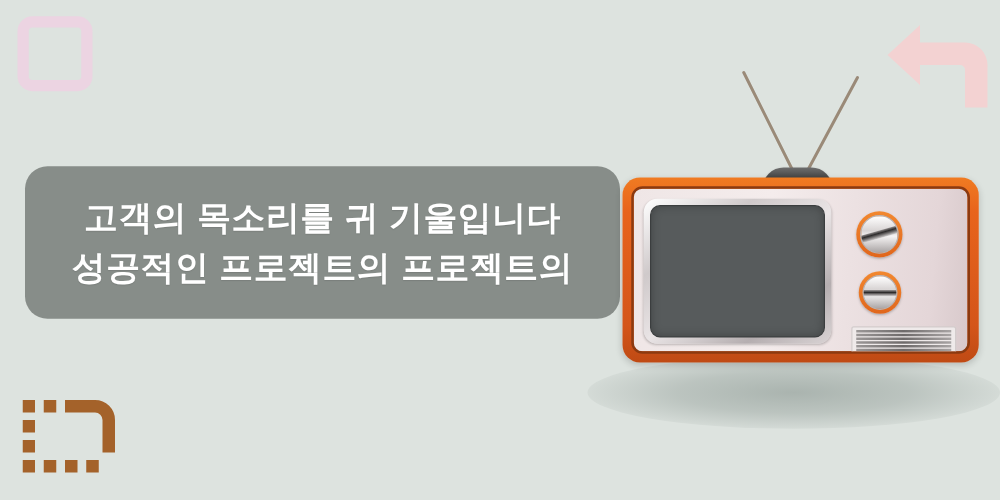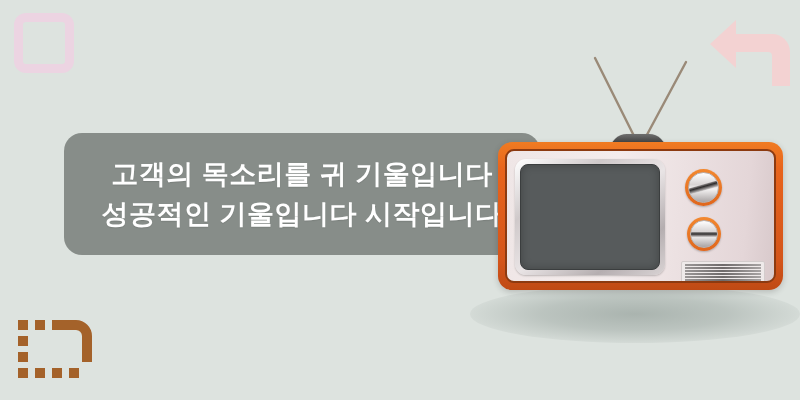--- a/index.html
+++ b/index.html
@@ -67,21 +67,20 @@
     left: 20px;
     top: 133px;
     width: 476px;
     height: 122px;
     background: #878d89;
     border-radius: 18px;
     display: flex;
     flex-direction: column;
     align-items: center;
     justify-content: center;
-    margin-left: 44px;
   }
   .banner-line {
     color: #ffffff;
     font-size: 27px;
     font-weight: bold;
     letter-spacing: 0.5px;
     line-height: 40px;
     white-space: nowrap;
     text-shadow: 0 1px 1px rgba(0,0,0,0.10);
   }
@@ -242,21 +241,21 @@
     <svg width="92" height="72" viewBox="0 0 92 72" aria-hidden="true">
       <path d="M4 26 L30 2 L30 16 L66 16 A18 18 0 0 1 84 34 L84 68 L66 68 L66 38
                A4 4 0 0 0 62 34 L30 34 L30 50 Z" fill="#f3d2d2"></path>
     </svg>
   </div>
 
   <div class="tv-shadow"></div>
 
   <div class="banner">
     <div class="banner-line">고객의 목소리를 귀 기울입니다</div>
-    <div class="banner-line">성공적인 기울입니다 시작입니다</div>
+    <div class="banner-line">성공적인 프로젝트의 프로젝트의</div>
   </div>
 
   <div class="tv">
 
     <div class="antenna-wrap">
       <svg width="285" height="110" viewBox="0 0 285 110" aria-hidden="true">
         <path d="M140 104 L97 18" stroke="#9a8a78" stroke-width="2.4" fill="none" stroke-linecap="round"></path>
         <path d="M144 104 L188 22" stroke="#9a8a78" stroke-width="2.4" fill="none" stroke-linecap="round"></path>
       </svg>
     </div>

